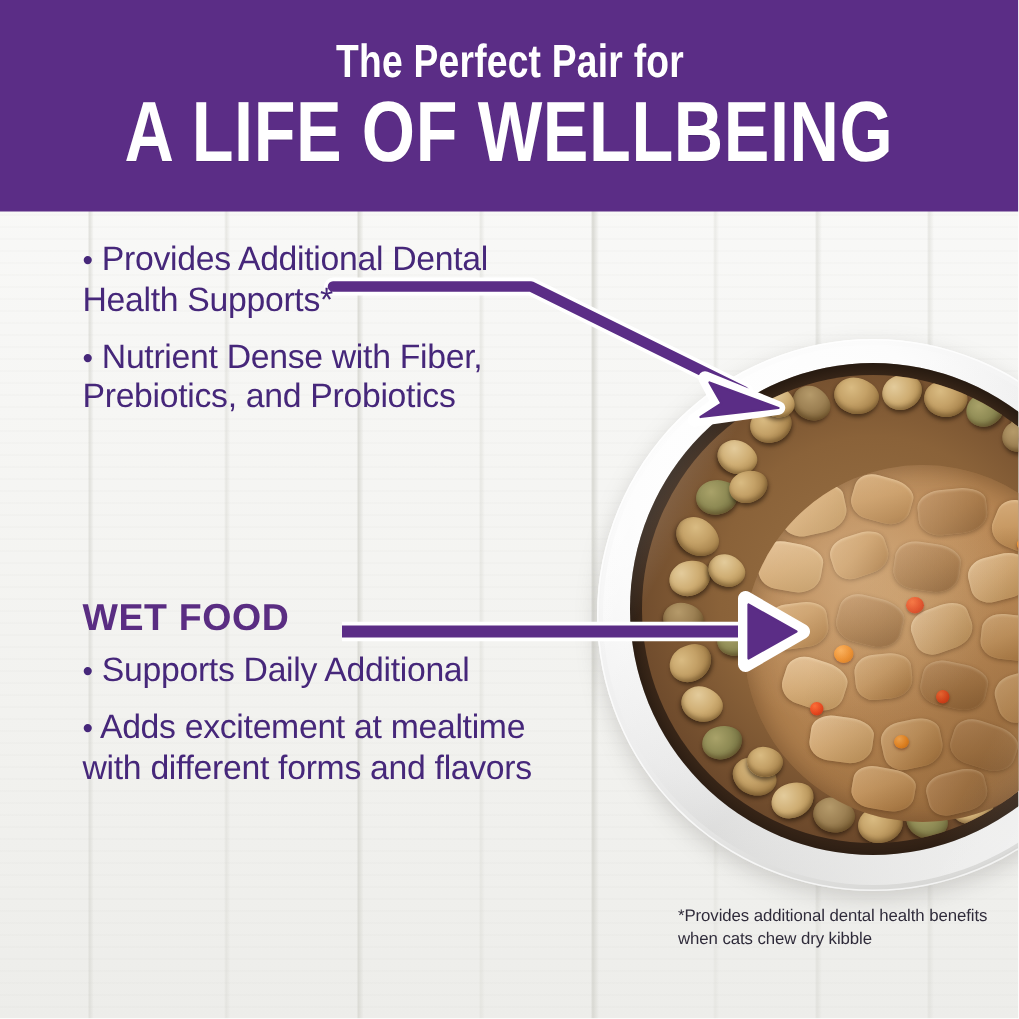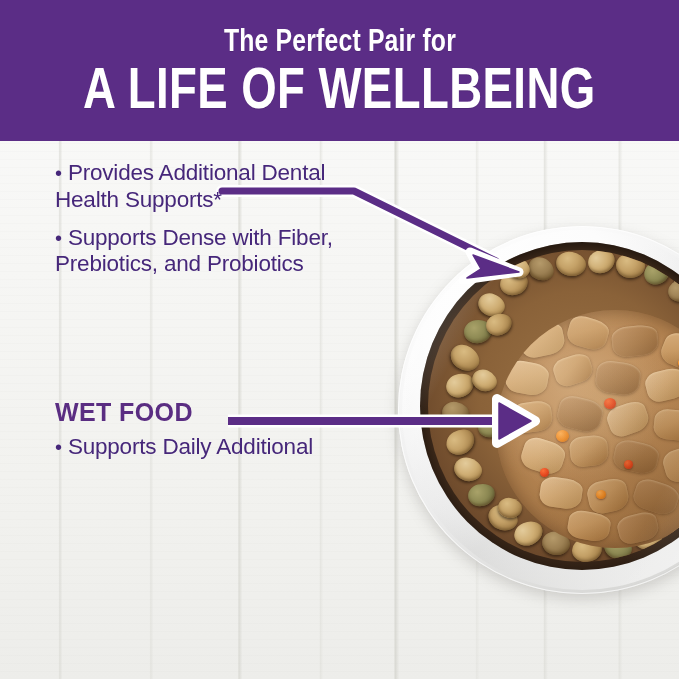--- a/index.html
+++ b/index.html
@@ -289,26 +289,31 @@
     </g>
   </svg>
 
   <div class="col">
     <div class="bullet">
       <span class="dot">•</span>
       <span>Provides Additional Dental Health Supports*</span>
     </div>
     <div class="bullet">
       <span class="dot">•</span>
-      <span>Supports Dense with Fiber, Prebiotics, and Probiotics</span>
+      <span>Nutrient Dense with Fiber, Prebiotics, and Probiotics</span>
     </div>
   </div>
 
   <div class="sec wet">
     <div class="sec-head">WET FOOD</div>
     <div class="bullet">
       <span class="dot">•</span>
       <span>Supports Daily Additional</span>
     </div>
+    <div class="bullet">
+      <span class="dot">•</span>
+      <span>Adds excitement at mealtime with different forms and flavors</span>
+    </div>
   </div>
 
+  <div class="footnote">*Provides additional dental health benefits when cats chew dry kibble</div>
 
 </div>
 
 </body></html>

